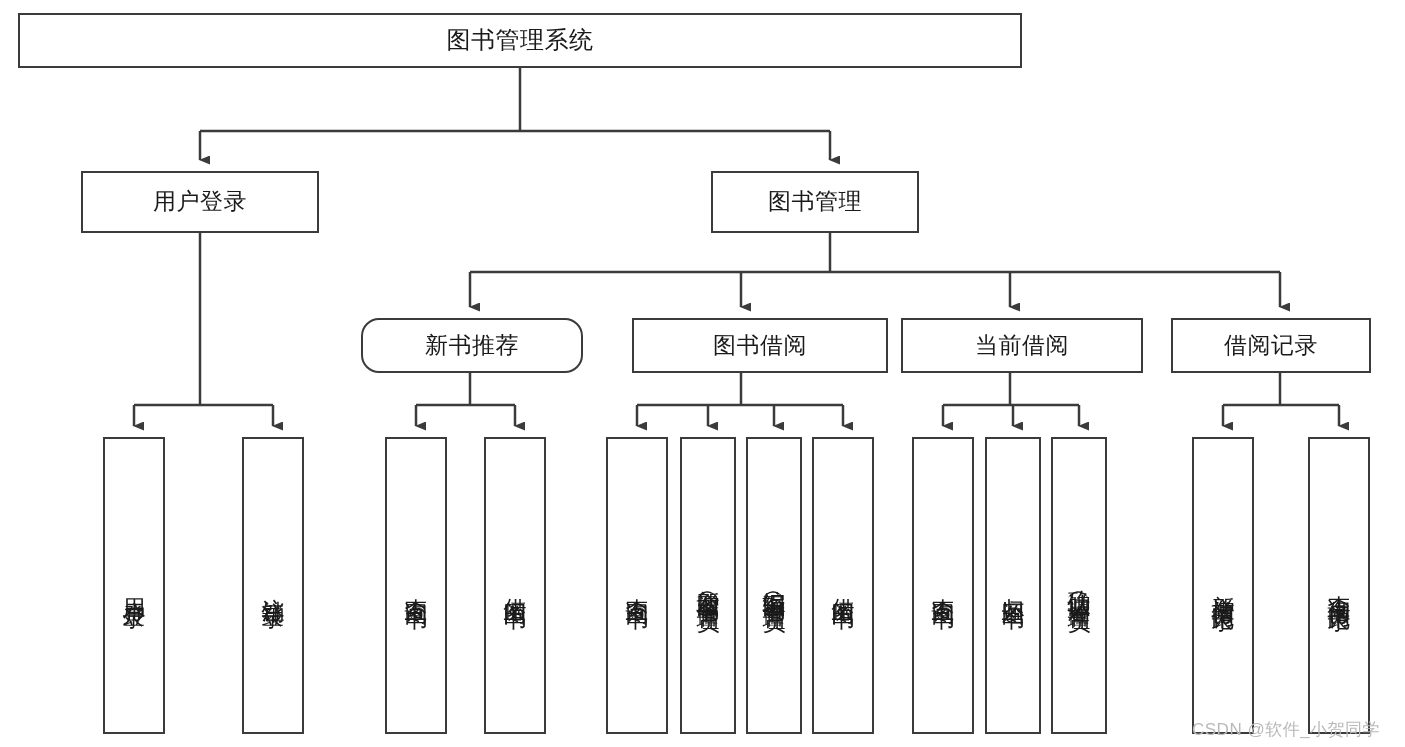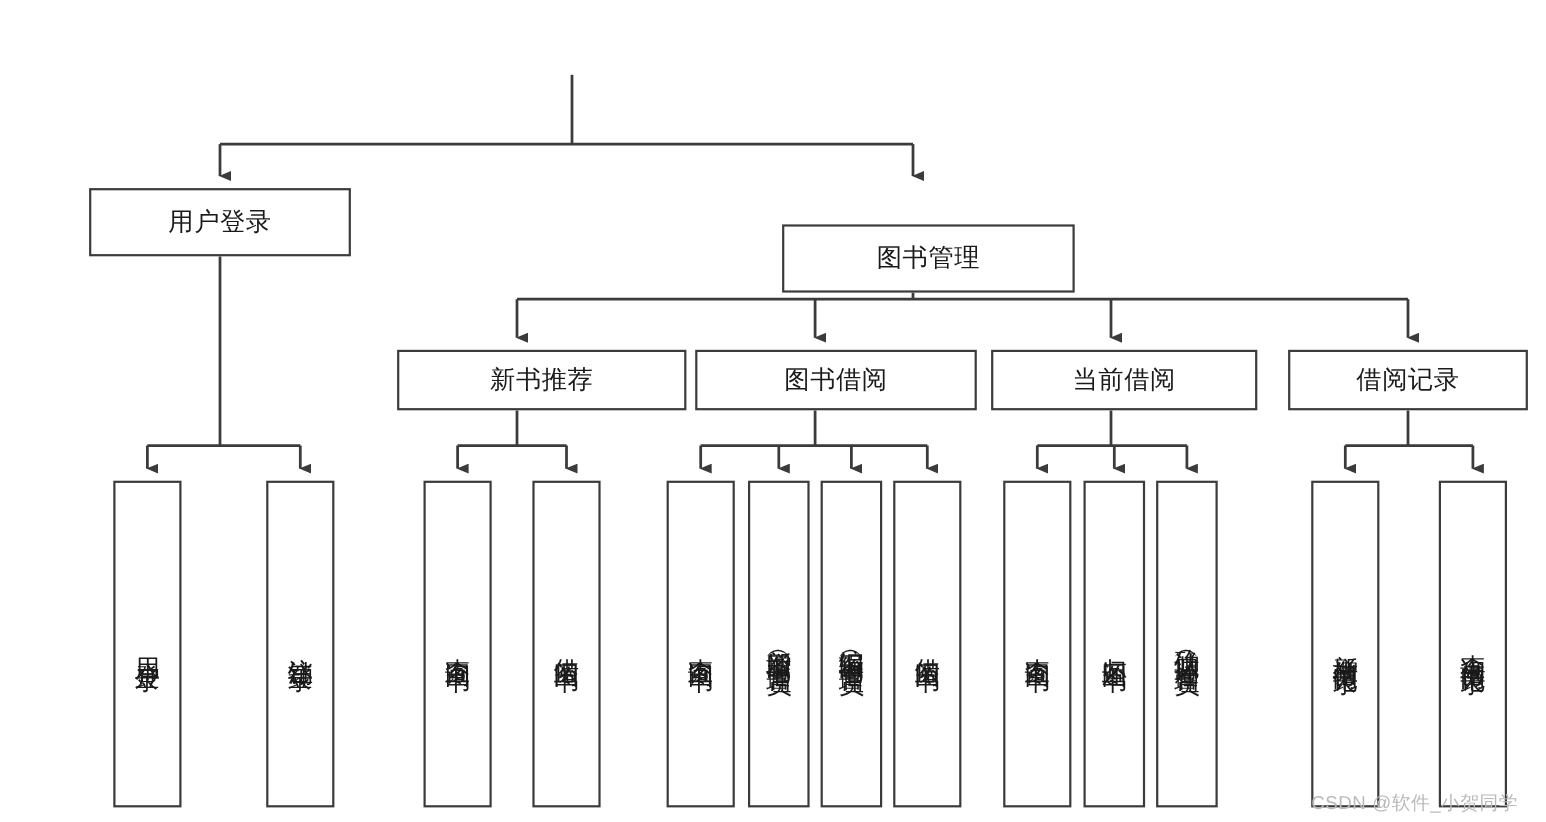--- a/index.html
+++ b/index.html
@@ -122,38 +122,41 @@
       <path d="M1013,405 L1013,426" marker-end="url(#arrow)"></path>
       <path d="M1079,405 L1079,426" marker-end="url(#arrow)"></path>
 
       <path d="M1280,373 L1280,405"></path>
       <path d="M1223,405 L1339,405"></path>
       <path d="M1223,405 L1223,426" marker-end="url(#arrow)"></path>
       <path d="M1339,405 L1339,426" marker-end="url(#arrow)"></path>
     </g>
   </svg>
 
+  <div class="node horiz" id="node-root" style="left:18px; top:13px; width:1004px; height:55px;">
+    <span class="node-label">图书管理系统</span>
+  </div>
 
   <div class="node horiz" style="left:81px; top:171px; width:238px; height:62px;">
     <span class="node-label">用户登录</span>
   </div>
-  <div class="node horiz" style="left:711px; top:171px; width:266px; height:62px;margin-top:33px;">
+  <div class="node horiz" style="left:711px; top:171px; width:208px; height:62px;">
     <span class="node-label">图书管理</span>
   </div>
 
-  <div class="node horiz" style="left:361px; top:318px; width:263px; height:55px;">
+  <div class="node horiz" style="left:361px; top:318px; width:222px; height:55px;border-radius:18px;">
     <span class="node-label">新书推荐</span>
   </div>
   <div class="node horiz" style="left:632px; top:318px; width:256px; height:55px;">
     <span class="node-label">图书借阅</span>
   </div>
   <div class="node horiz" style="left:901px; top:318px; width:242px; height:55px;">
     <span class="node-label">当前借阅</span>
   </div>
-  <div class="node horiz" style="left:1171px; top:318px; width:218px; height:55px;">
+  <div class="node horiz" style="left:1171px; top:318px; width:200px; height:55px;">
     <span class="node-label">借阅记录</span>
   </div>
 
   <div class="node vert" style="left:103px; top:437px; width:62px; height:297px;">
     <span class="node-label">用户登录</span>
   </div>
   <div class="node vert" style="left:242px; top:437px; width:62px; height:297px;">
     <span class="node-label">注销登录</span>
   </div>
   <div class="node vert" style="left:385px; top:437px; width:62px; height:297px;">

